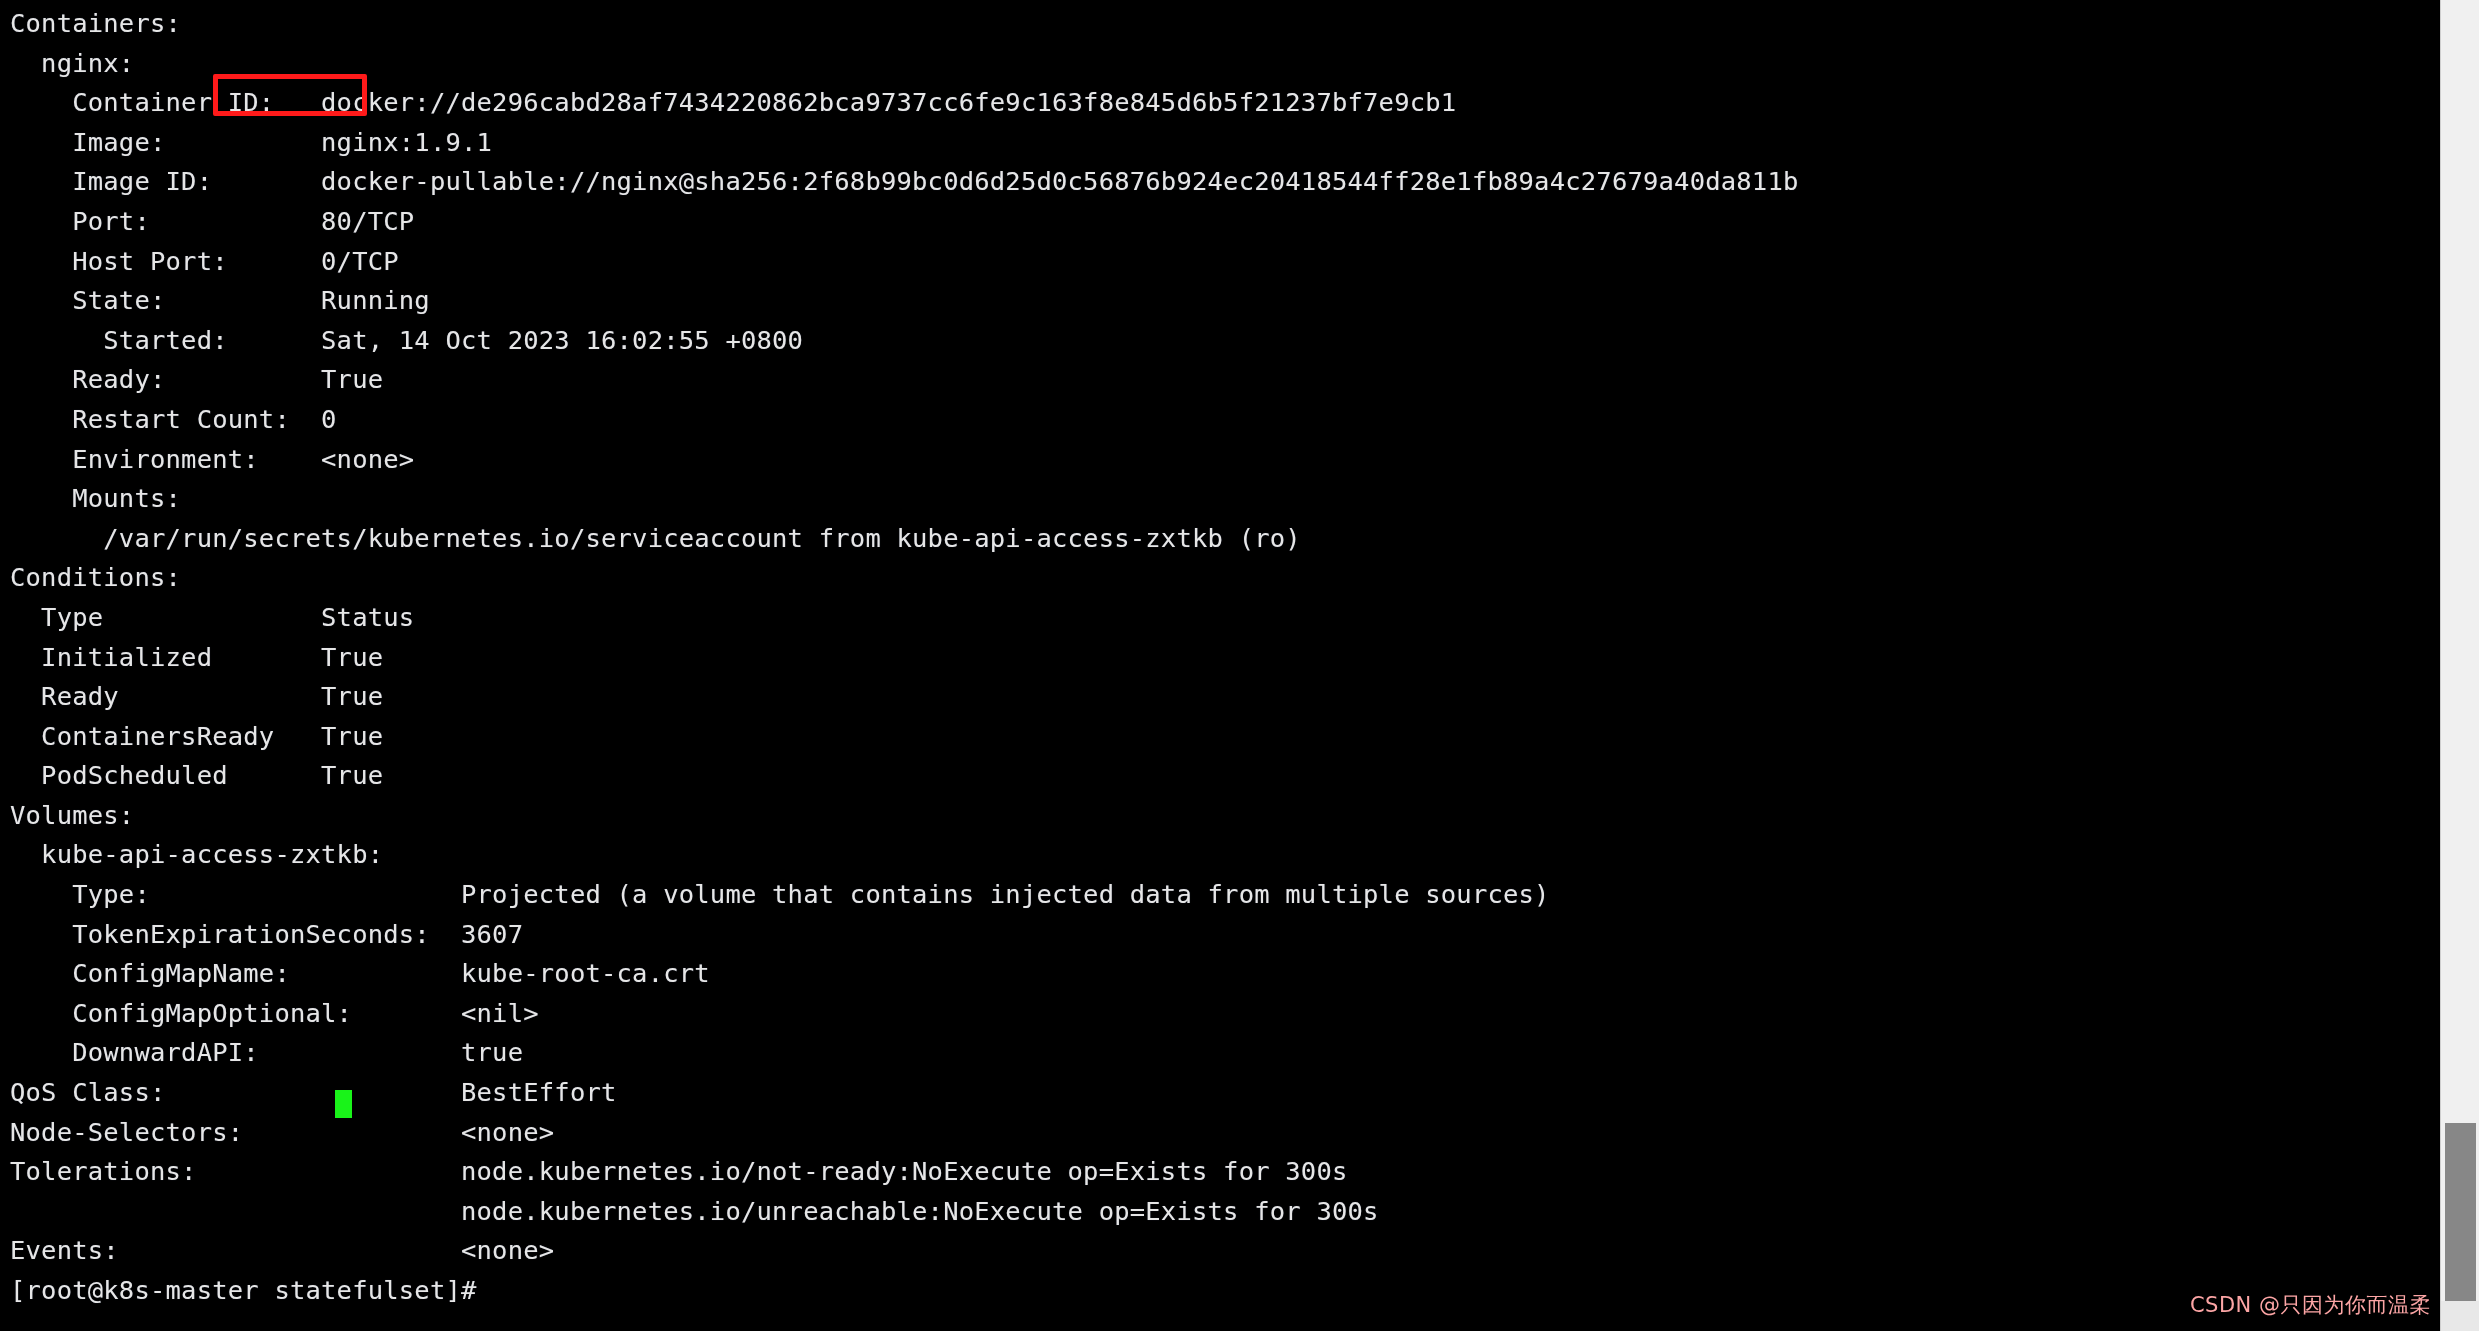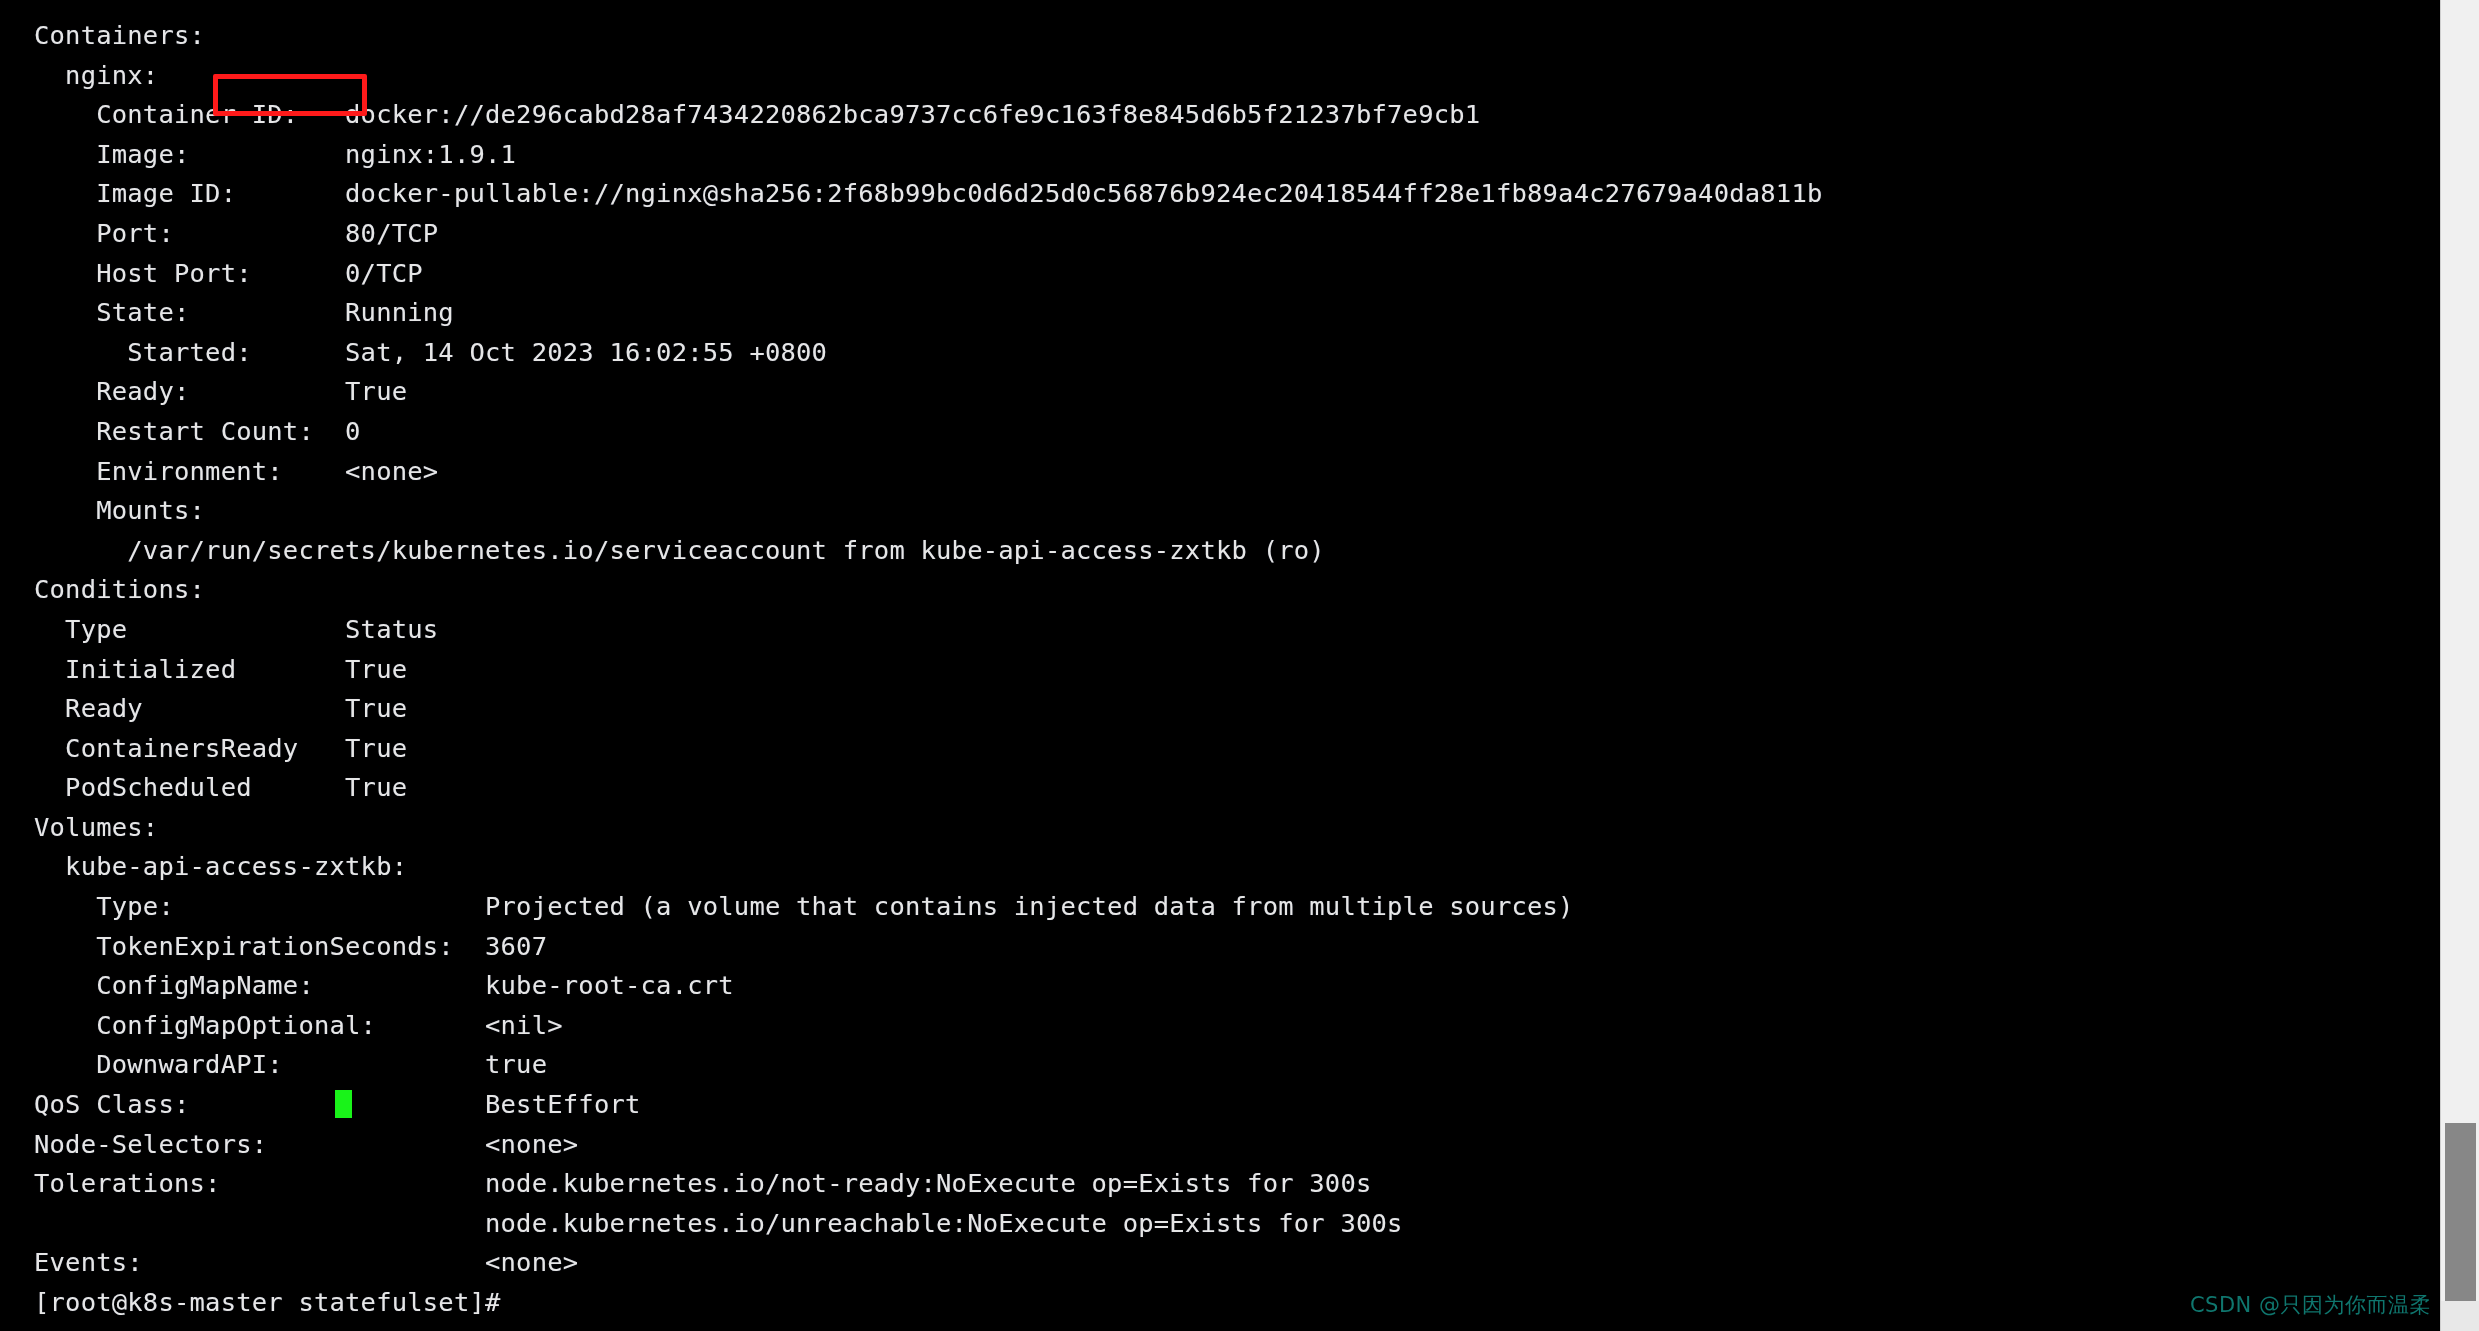--- a/index.html
+++ b/index.html
@@ -21,22 +21,22 @@
   #terminal {
     position: absolute;
     left: 0;
     top: 0;
     width: 2440px;
     height: 1331px;
     background: #000000;
     overflow: hidden;
   }
   pre.term {
-    margin: 12px;
-    padding: 4px 0 0 22px;
+    margin: 0;
+    padding: 4px 0 0 10px;
     font-family: "DejaVu Sans Mono", "Liberation Mono", monospace;
     font-size: 25.5px;
     line-height: 39.6px;
     color: #e6e6e6;
     white-space: pre;
     letter-spacing: 0.2px;
     text-shadow: 0 0 1px rgba(120,140,200,0.35);
   }
   
   #image-highlight {
@@ -86,21 +86,21 @@
     height: 30px;
     background: #e8e8e8;
   }
   
   #watermark {
     position: absolute;
     right: 48px;
     bottom: 12px;
     font-family: "DejaVu Sans", "Liberation Sans", sans-serif;
     font-size: 21px;
-    color: #0f766e;
+    color: #fca5a5;
     white-space: nowrap;
     letter-spacing: 0.5px;
   }
   
   #bottom-strip {
     position: absolute;
     left: 0;
     bottom: 0;
     width: 2440px;
     height: 6px;

